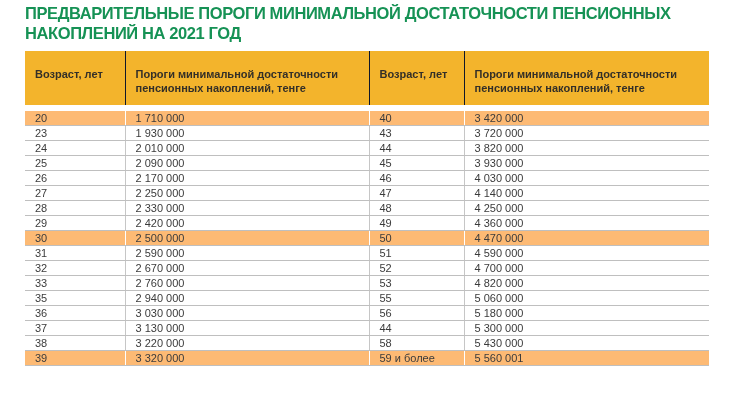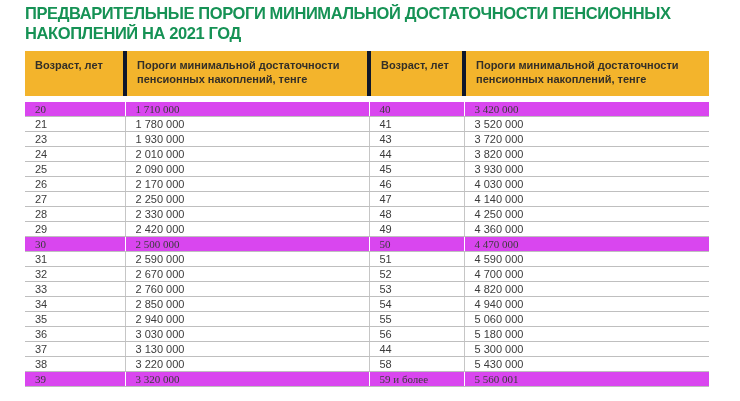--- a/index.html
+++ b/index.html
@@ -36,37 +36,37 @@
   col.c-val-l   { width: 244px; }
   col.c-age-r   { width: 95px;  }
   col.c-val-r   { width: 245px; }
   thead th {
     background: #f3b42c;
     font-size: 11px;
     line-height: 14px;
     font-weight: bold;
     text-align: left;
     vertical-align: top;
-    padding: 7px 8px 10px 10px;
+    padding: 16px 8px 10px 10px;
     border-bottom: 6px solid #ffffff;
     color: #332f28;
   }
-  thead th + th { border-left: 4px solid #0f172a; }
+  thead th + th { border-left: 1px solid #0f172a; }
   tbody td {
     font-size: 11px;
     line-height: 13px;
     height: 14px;
     padding: 0 8px 0 10px;
     border-bottom: 1px solid #bfbfbf;
     background: #ffffff;
     white-space: nowrap;
     overflow: hidden;
   }
   tbody td + td { border-left: 1px solid #c6c6c6; }
-  tbody tr.hl td { background: #d946ef; border-left-color: #ffffff; font-family: Liberation Serif, serif; }
+  tbody tr.hl td { background: #fdba74; border-left-color: #ffffff; }
 </style>
 </head>
 <body>
 
 <div class="page">
   <h1 class="title">ПРЕДВАРИТЕЛЬНЫЕ ПОРОГИ МИНИМАЛЬНОЙ ДОСТАТОЧНОСТИ ПЕНСИОННЫХ НАКОПЛЕНИЙ НА 2021 ГОД</h1>
 
   <table class="thresholds">
     <colgroup>
       <col class="c-age-l">
@@ -81,26 +81,20 @@
         <th>Возраст, лет</th>
         <th>Пороги минимальной достаточности пенсионных накоплений, тенге</th>
       </tr>
     </thead>
     <tbody>
         <tr class="hl">
           <td>20</td>
           <td>1 710 000</td>
           <td>40</td>
           <td>3 420 000</td>
-        </tr>
-        <tr>
-          <td>21</td>
-          <td>1 780 000</td>
-          <td>41</td>
-          <td>3 520 000</td>
         </tr>
         <tr>
           <td>23</td>
           <td>1 930 000</td>
           <td>43</td>
           <td>3 720 000</td>
         </tr>
         <tr>
           <td>24</td>
           <td>2 010 000</td>
@@ -155,26 +149,20 @@
           <td>52</td>
           <td>4 700 000</td>
         </tr>
         <tr>
           <td>33</td>
           <td>2 760 000</td>
           <td>53</td>
           <td>4 820 000</td>
         </tr>
         <tr>
-          <td>34</td>
-          <td>2 850 000</td>
-          <td>54</td>
-          <td>4 940 000</td>
-        </tr>
-        <tr>
           <td>35</td>
           <td>2 940 000</td>
           <td>55</td>
           <td>5 060 000</td>
         </tr>
         <tr>
           <td>36</td>
           <td>3 030 000</td>
           <td>56</td>
           <td>5 180 000</td>

